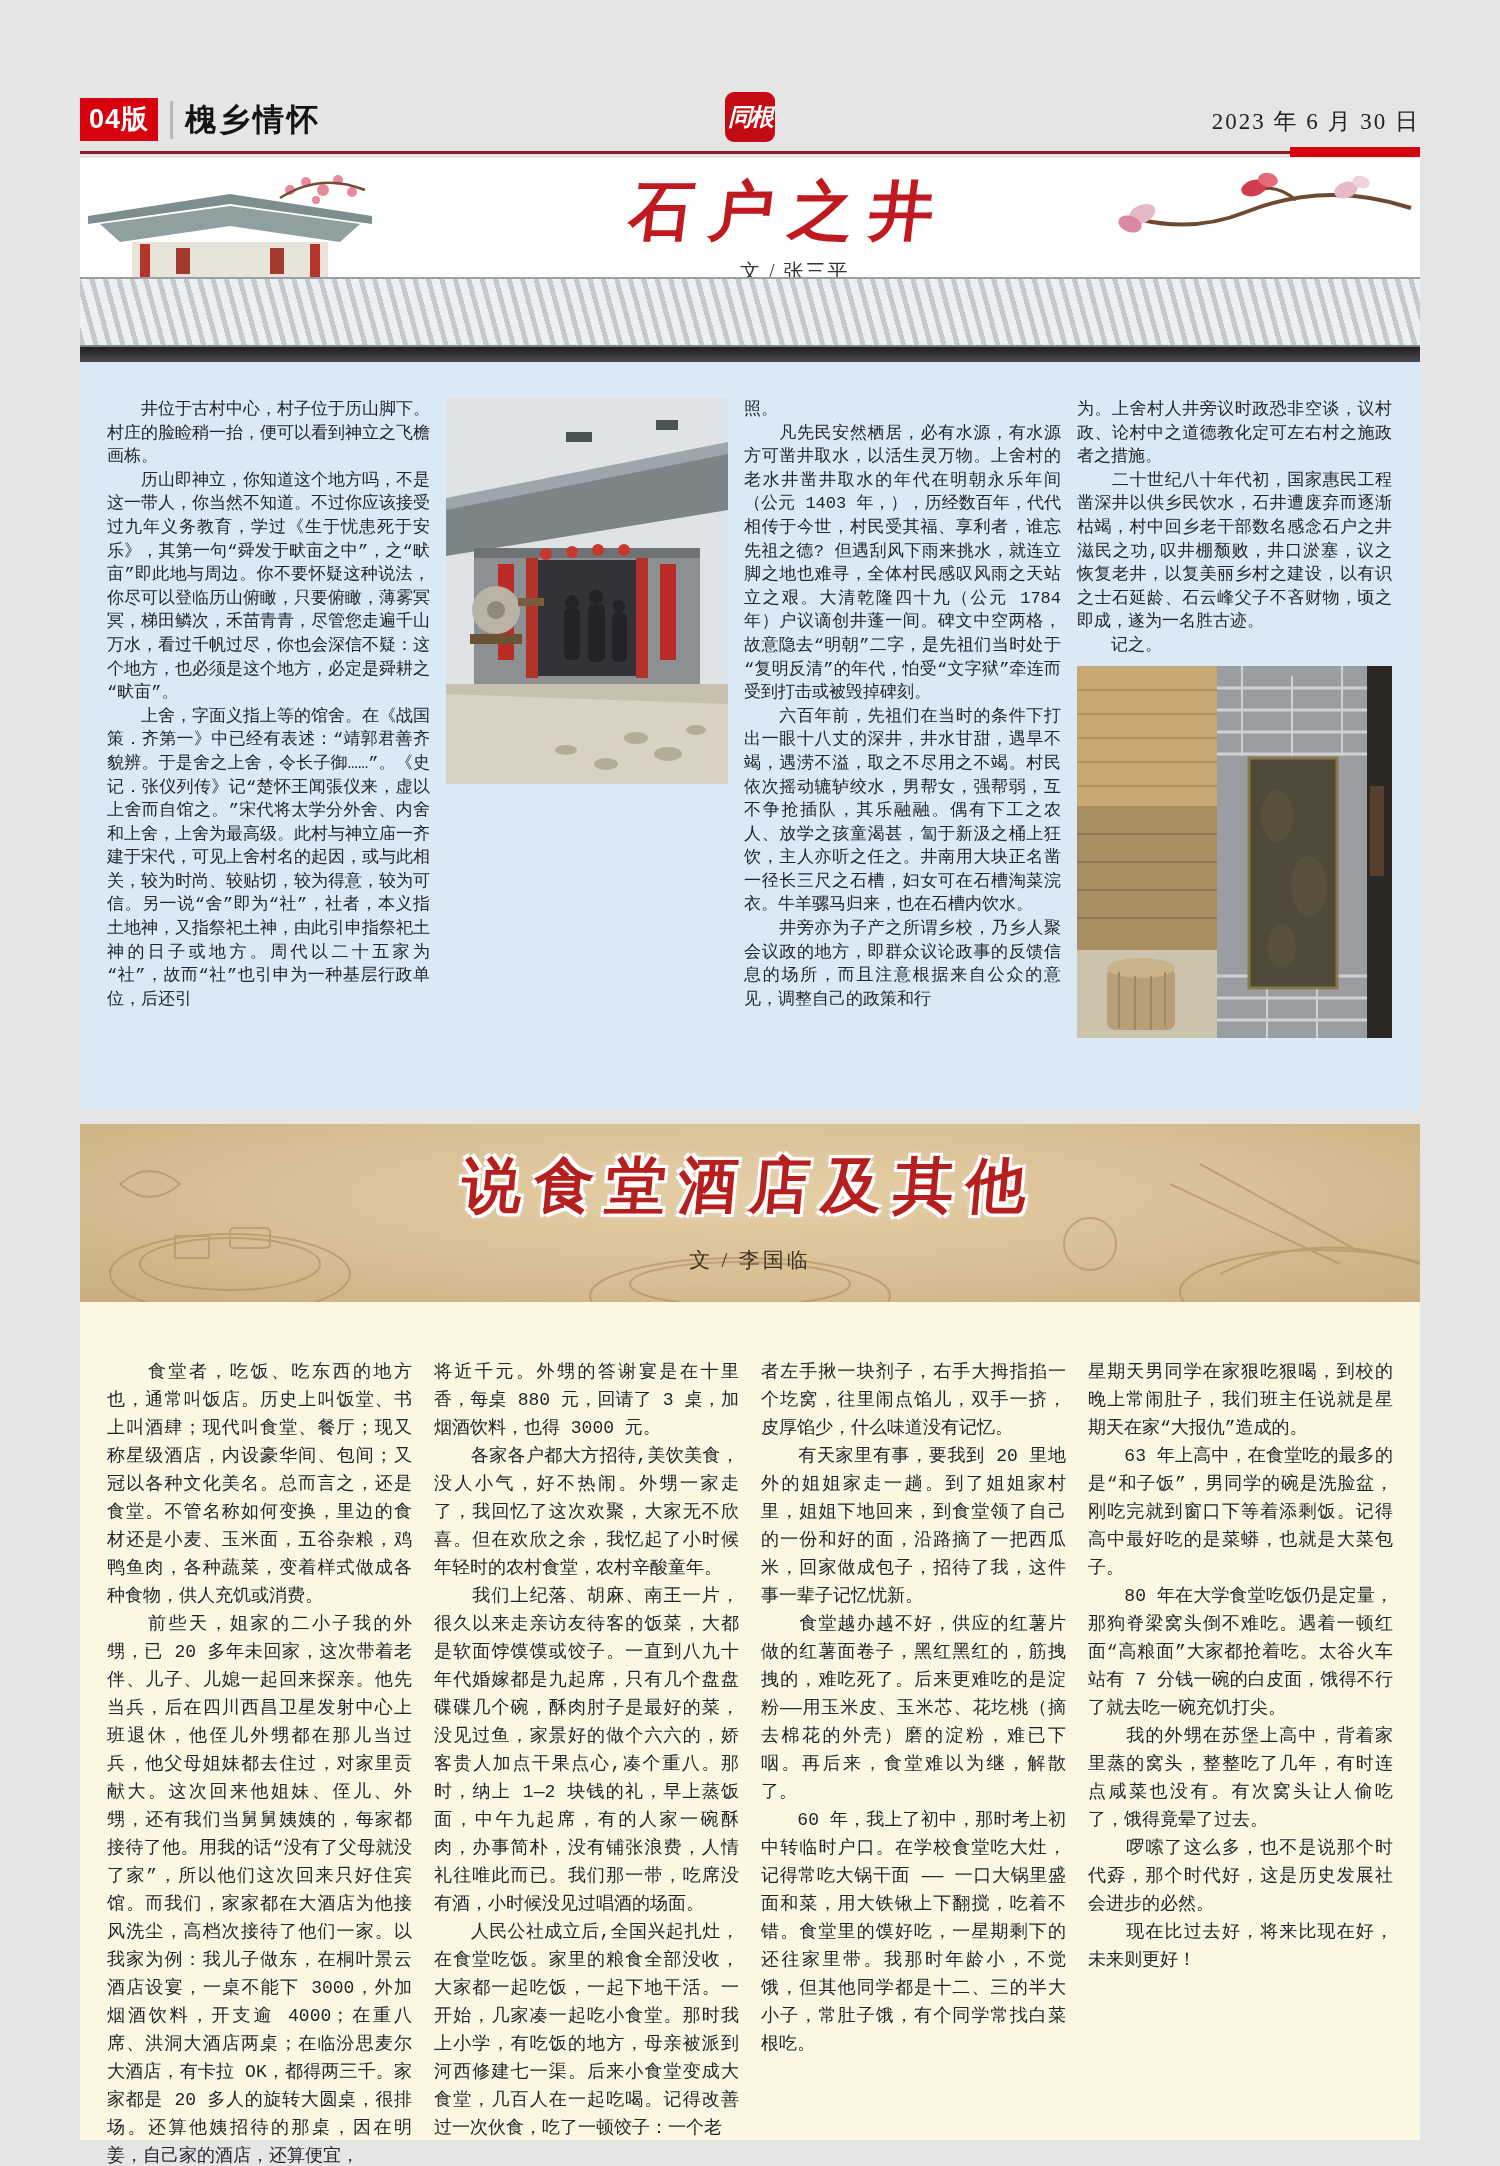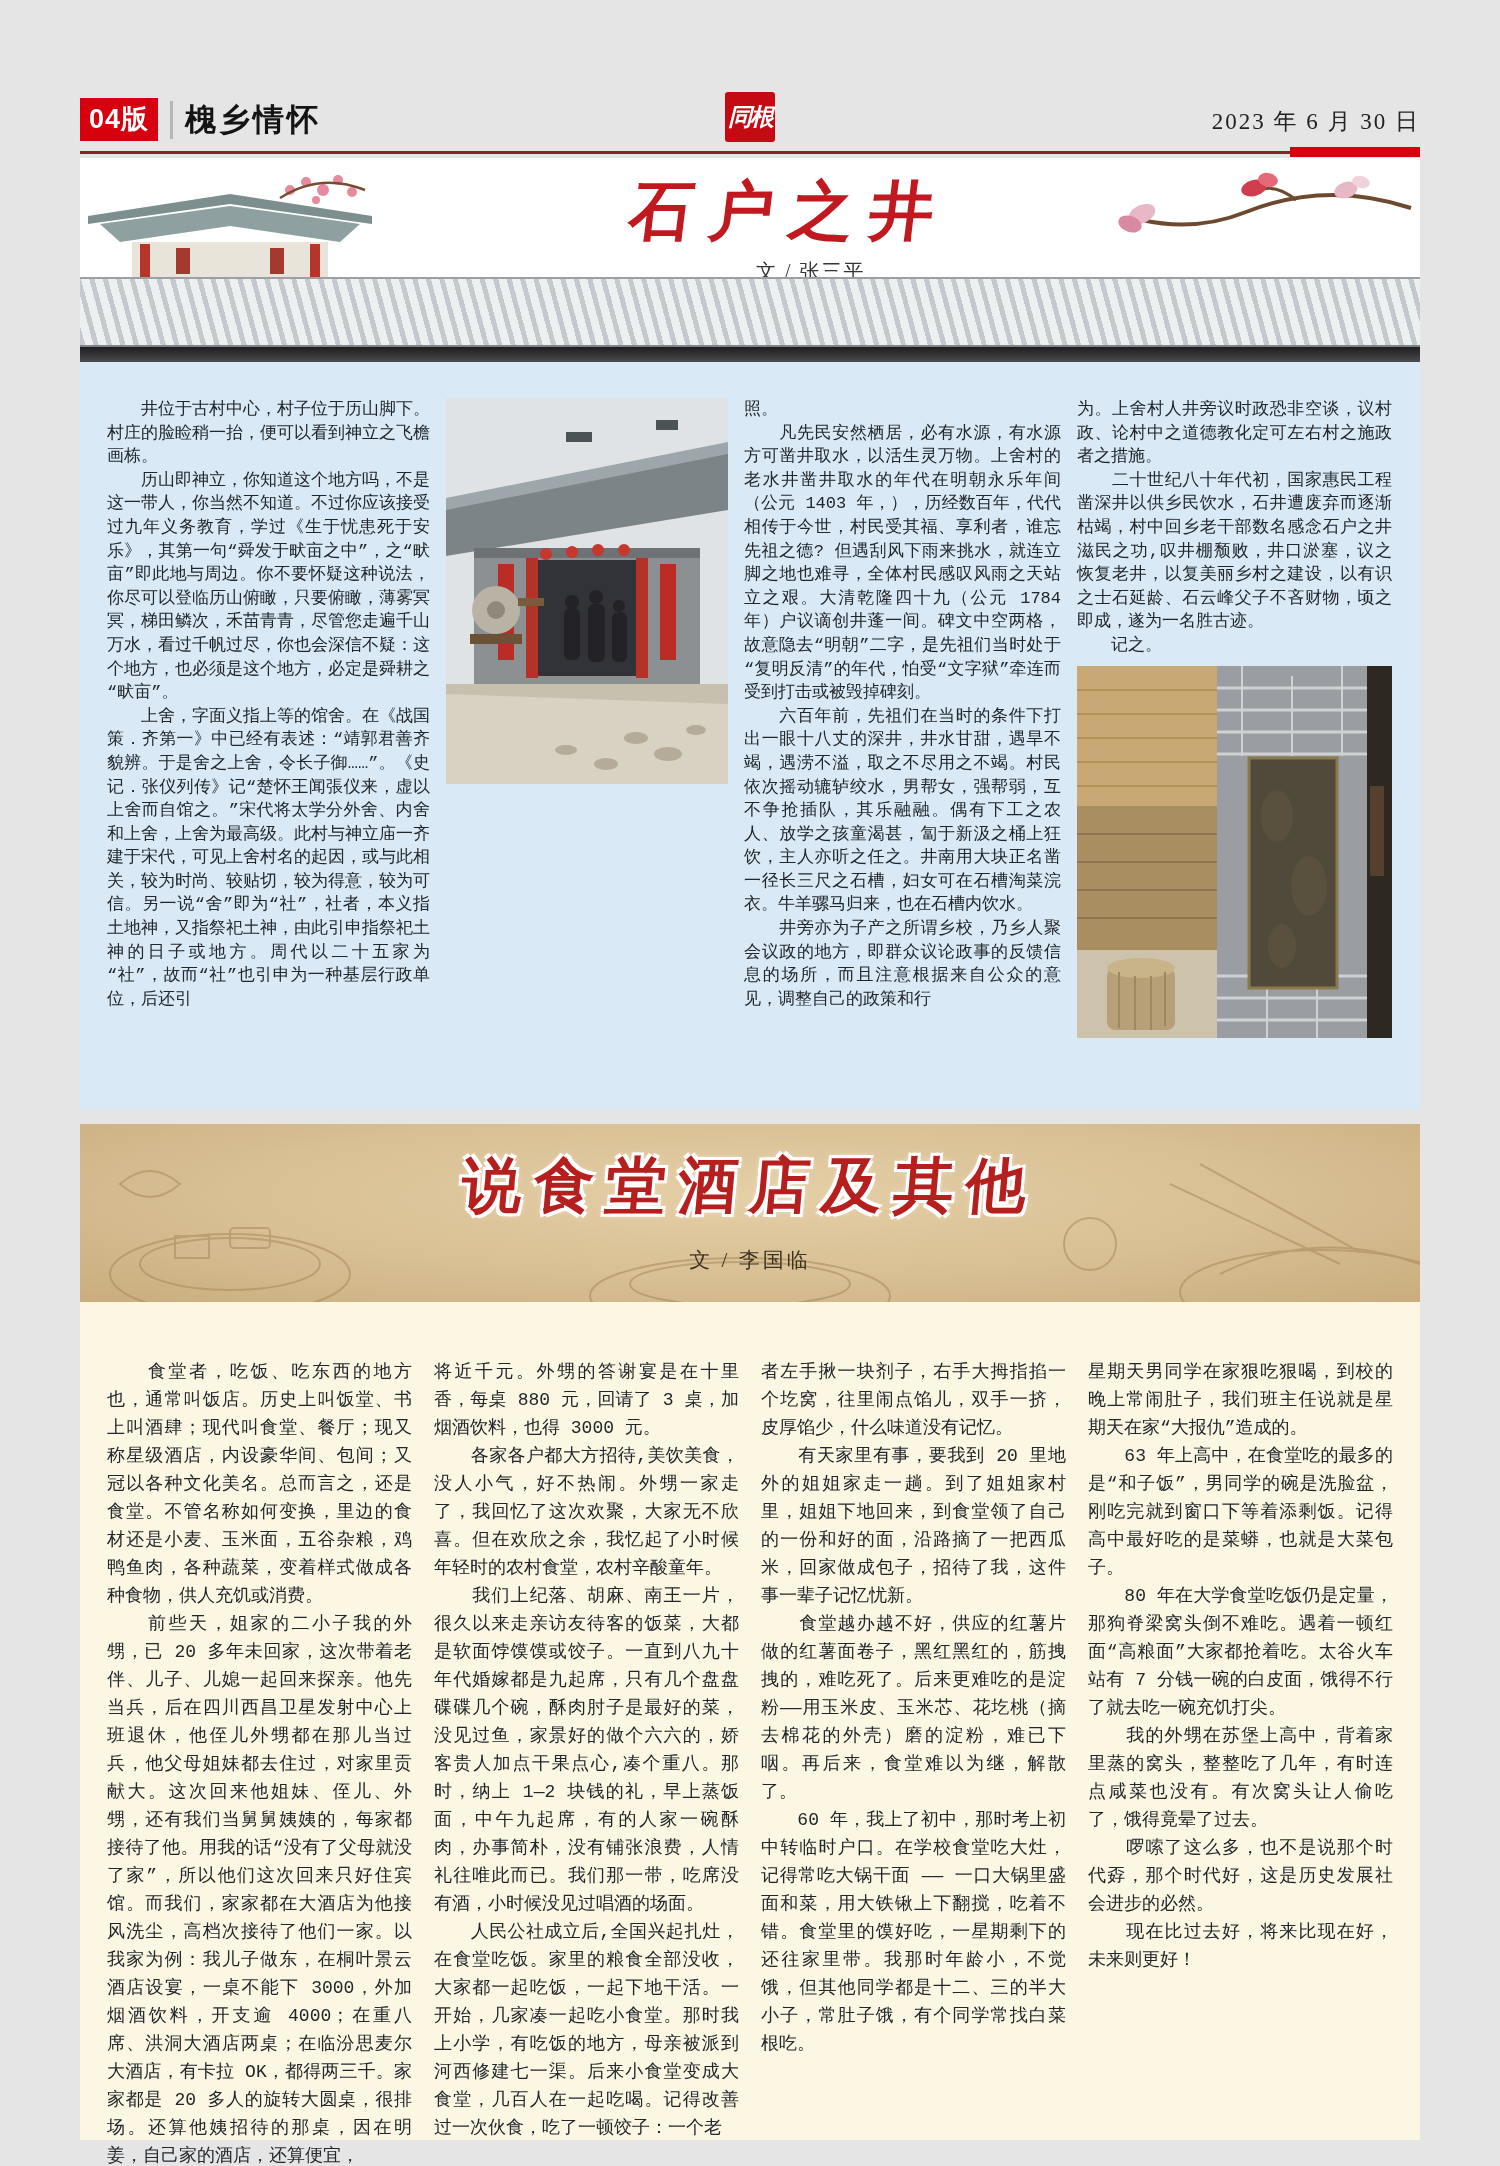--- a/index.html
+++ b/index.html
@@ -8,33 +8,33 @@
 
   
   #header{position:absolute;left:80px;right:80px;top:92px;height:54px;}
   .hdr-left{position:absolute;left:0;top:6px;display:flex;align-items:center;gap:12px;}
   .edition-box{background:#d7000f;color:#fff;font-family:"Liberation Sans",sans-serif;
                font-weight:bold;font-size:27px;padding:3px 9px 4px;letter-spacing:1px;}
   .hdr-divider{width:3px;height:38px;background:#b7b7b7;}
   .section-title{font-family:"Liberation Sans",sans-serif;font-weight:bold;font-size:31px;
                  color:#141414;letter-spacing:3px;}
   .masthead{position:absolute;left:50%;top:0;transform:translateX(-50%);width:50px;height:50px;
-            background:#c40a12;border-radius:3px;display:flex;align-items:center;justify-content:center;
+            background:#c40a12;border-radius:9px;display:flex;align-items:center;justify-content:center;
             color:#fff;font-weight:bold;font-size:24px;font-style:italic;letter-spacing:-2px;}
   .hdr-date{position:absolute;right:0;top:14px;font-size:23px;color:#222;letter-spacing:2px;}
   #header-rule{position:absolute;left:80px;right:80px;top:151px;height:3px;background:#8e1f22;}
   #header-rule-accent{position:absolute;right:80px;top:147px;width:130px;height:10px;background:#d7000f;}
 
   
   #banner1{position:absolute;left:80px;top:158px;width:1340px;height:204px;background:#fff;overflow:hidden;}
   .b1-title{position:absolute;left:430px;top:10px;width:560px;text-align:center;
             font-size:64px;font-weight:bold;color:#c01920;letter-spacing:16px;
             transform:skewX(-7deg);
             text-shadow:2px 2px 0 #fff,-2px -2px 0 #fff,2px -2px 0 #fff,-2px 2px 0 #fff,0 0 6px #fff;}
-  .b1-byline{position:absolute;left:660px;top:100px;font-size:20px;color:#333;letter-spacing:2px;margin-left:16px;}
+  .b1-byline{position:absolute;left:660px;top:100px;font-size:20px;color:#333;letter-spacing:2px;}
   .tile-band{position:absolute;left:0;right:0;bottom:15px;height:66px;
              background:repeating-linear-gradient(75deg,#c3c9cc 0 5px,#edf0f1 5px 13px);
              border-top:2px solid #9aa0a3;border-bottom:2px solid #7e8487;}
   .dark-band{position:absolute;left:0;right:0;bottom:0;height:15px;
              background:linear-gradient(#1e1e21,#4c4c50);}
 
   
   #article1-panel{position:absolute;left:80px;top:362px;width:1340px;height:748px;
                   background:#d9eaf6;box-sizing:border-box;padding:36px 27px 0;}
   #article1-panel .cols{display:flex;}

